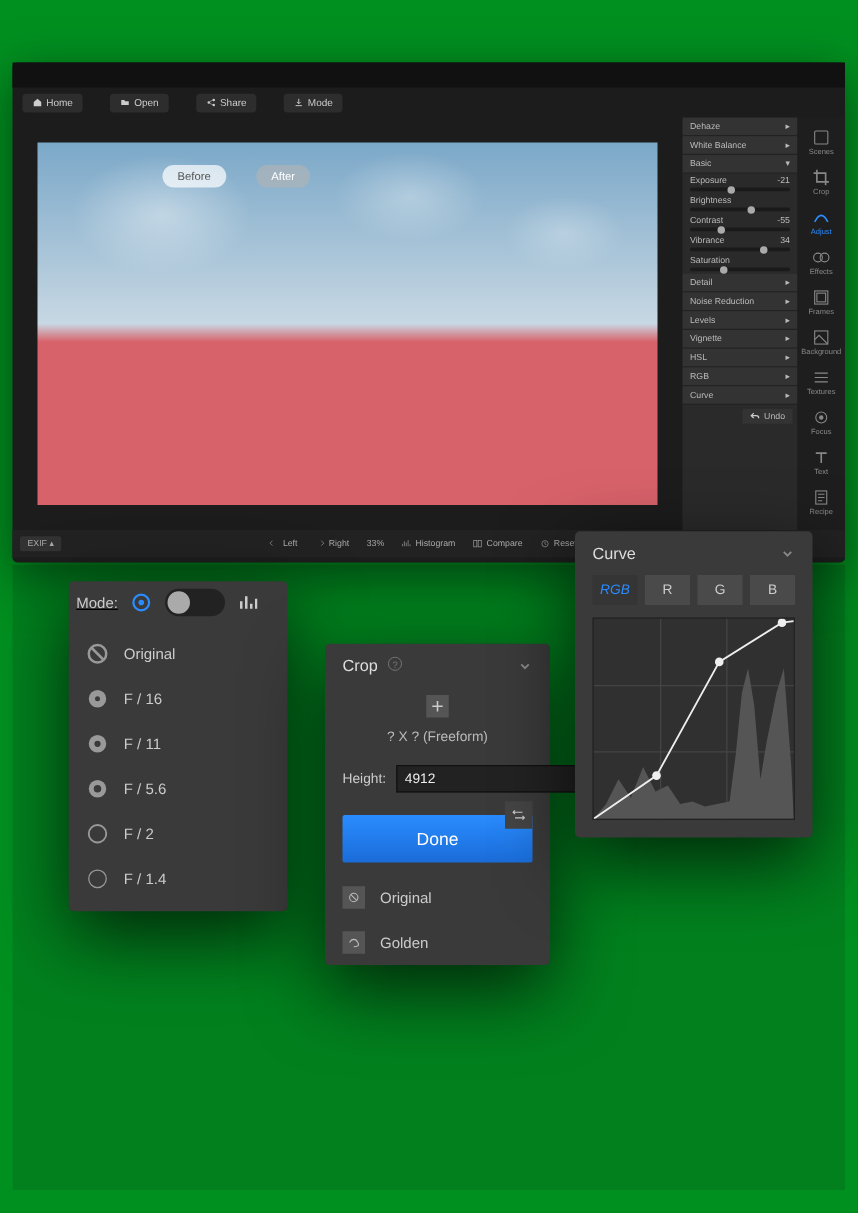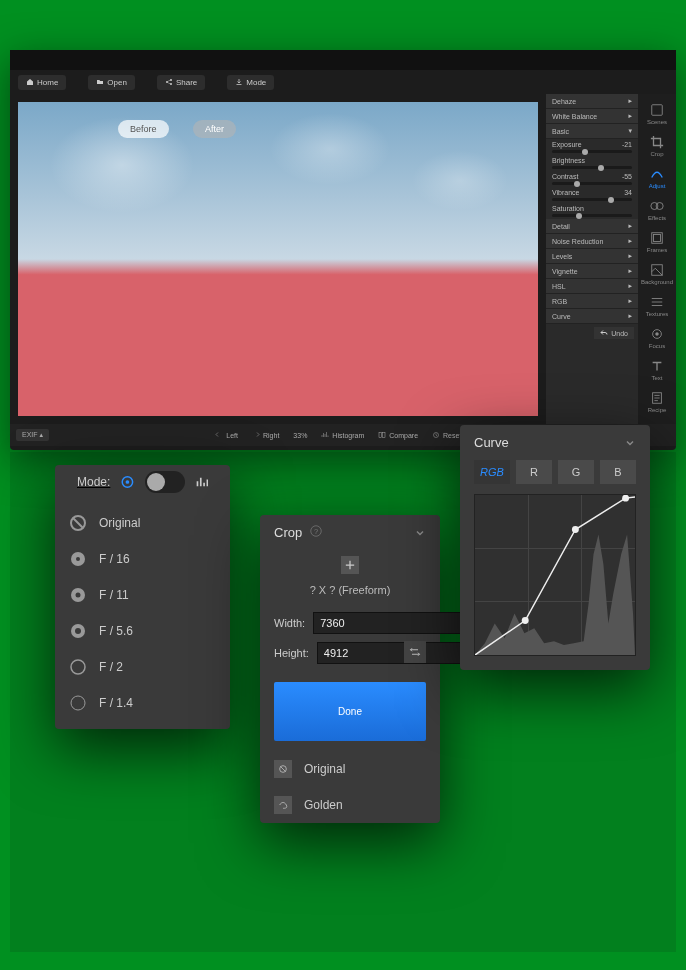--- a/index.html
+++ b/index.html
@@ -5,21 +5,21 @@
 * { margin:0; padding:0; box-sizing:border-box; font-family:Arial,Helvetica,sans-serif; }
 body { background:#009020; width:686px; height:970px; overflow:hidden; position:relative; }
 
 .app-window { position:absolute; left:10px; top:50px; width:666px; height:400px; background:#1c1c1c; border-radius:4px; box-shadow:0 10px 40px rgba(0,0,0,.5); }
 .titlebar { height:20px; background:#111; }
 .toolbar { height:24px; display:flex; align-items:center; padding:0 8px; gap:22px; }
 .tool-btn { background:#2d2d2d; color:#ccc; font-size:8px; padding:3px 8px; border-radius:3px; display:flex; align-items:center; gap:3px; cursor:pointer; }
 .tool-btn svg { width:8px; height:8px; fill:#ccc; }
 
 .main-area { display:flex; height:330px; }
-.canvas { flex:1; background:linear-gradient(180deg,#7ba8c8 0%,#a8c4d8 30%,#c8d8e4 50%,#d8626a 55%,#d8626a 100%); margin:8px; position:relative; overflow:hidden; }
+.canvas { flex:1; background:linear-gradient(180deg,#7ba8c8 0%,#a8c4d8 30%,#c8d8e4 50%,#d8626a 55%,#d8626a 100%); margin:20px; position:relative; overflow:hidden; }
 .canvas::before { content:''; position:absolute; inset:0; background:
   radial-gradient(ellipse 120px 80px at 20% 20%, rgba(255,255,255,.4), transparent 60%),
   radial-gradient(ellipse 100px 60px at 60% 15%, rgba(255,255,255,.3), transparent 60%),
   radial-gradient(ellipse 80px 50px at 85% 25%, rgba(255,255,255,.25), transparent 60%);
 }
 .ba-badge { position:absolute; padding:4px 12px; border-radius:12px; font-size:9px; color:#888; top:18px; }
 .ba-before { left:100px; background:rgba(255,255,255,.7); color:#555; }
 .ba-after { left:175px; background:rgba(180,180,180,.6); color:#fff; }
 
 .right-panel { width:92px; background:#2a2a2a; display:flex; flex-direction:column; font-size:7px; color:#bbb; overflow:hidden; }
@@ -40,42 +40,42 @@
 .bb-item svg { width:8px; height:8px; fill:#aaa; }
 .exif-btn { position:absolute; left:6px; background:#333; padding:2px 6px; border-radius:2px; font-size:7px; color:#aaa; }
 
 
 .panel { position:absolute; background:#3a3a3a; border-radius:4px; box-shadow:0 20px 60px rgba(0,0,0,.7); }
 .panel-header { padding:10px 14px; color:#ddd; font-size:13px; display:flex; justify-content:space-between; align-items:center; }
 .panel-header svg { width:12px; height:12px; fill:#888; }
 
 
 .mode-panel { left:55px; top:465px; width:175px; padding-bottom:8px; }
-.mode-row { display:flex; align-items:center; padding:6px 22px 12px; gap:10px;text-decoration:underline; }
+.mode-row { display:flex; align-items:center; padding:6px 6px 12px; gap:10px;text-decoration:underline; }
 .mode-icon { width:18px; height:18px; }
 .toggle { width:48px; height:22px; background:#222; border-radius:11px; position:relative; cursor:pointer; }
 .toggle .knob { width:18px; height:18px; background:#aaa; border-radius:50%; position:absolute; top:2px; left:2px; }
 .bars-icon { width:16px; height:16px; }
 .f-item { display:flex; align-items:center; gap:12px; padding:9px 14px; color:#ccc; font-size:12px; cursor:pointer; }
 .f-item svg { width:18px; height:18px; fill:#999; }
 .f-item.active { background:#2a2a2a; color:#2a8cff; }
 .f-item.active svg { fill:#2a8cff; }
 
 
 .crop-panel { left:260px; top:515px; width:180px; }
 .crop-panel .panel-header svg.qmark { width:12px; height:12px; fill:#777; margin-left:4px; }
 .freeform-row { display:flex; align-items:center; gap:10px; padding:6px 14px 12px; color:#bbb; font-size:11px;flex-direction:column; }
 .freeform-row .sq { width:18px; height:18px; background:#555; display:flex; align-items:center; justify-content:center; }
 .freeform-row .sq svg { width:10px; height:10px; fill:#ccc; }
 .dim-row { display:flex; align-items:center; padding:4px 14px; gap:8px; }
 .dim-row label { color:#ccc; font-size:11px; width:46px; text-align:right; }
 .dim-input { flex:1; background:#222; border:1px solid #111; color:#eee; font-size:11px; padding:4px 6px; }
 .swap-btn { position:absolute; right:14px; top:126px; width:22px; height:22px; background:#444; display:flex; align-items:center; justify-content:center; cursor:pointer; }
 .swap-btn svg { width:12px; height:12px; fill:#ccc; }
-.done-btn { margin:14px 14px 10px; background:linear-gradient(180deg,#2a8cff,#1a6cd8); color:#fff; text-align:center; padding:24px 0; font-size:10px; border-radius:2px; cursor:pointer; }
+.done-btn { margin:14px 14px 10px; background:linear-gradient(180deg,#2a8cff,#1a6cd8); color:#fff; text-align:center; padding:11px 0; font-size:14px; border-radius:2px; cursor:pointer; }
 .preset-item { display:flex; align-items:center; gap:12px; padding:9px 14px; color:#ccc; font-size:12px; cursor:pointer; }
 .preset-item .sq2 { width:18px; height:18px; background:#555; display:flex; align-items:center; justify-content:center; }
 .preset-item .sq2 svg { width:10px; height:10px; fill:#bbb; }
 
 
 .curve-panel { left:460px; top:425px; width:190px; padding-bottom:14px; }
 .curve-tabs { display:flex; gap:6px; padding:0 14px 10px; }
 .curve-tab { flex:1; background:#4a4a4a; color:#ccc; text-align:center; padding:6px 0; font-size:11px; cursor:pointer; }
 .curve-tab.active { background:#353535; color:#2a8cff; font-style:italic; }
 .curve-graph { margin:0 14px; width:162px; height:162px; background:#303030; position:relative; border:1px solid #222; }
@@ -373,24 +373,20 @@
         <path d="M4 6l4 4 4-4" stroke="#888" fill="none" stroke-width="2"></path>
       </svg>
   </div>
   <div class="freeform-row">
     <div class="sq">
         <svg viewBox="0 0 12 12">
           <path d="M6 1v10M1 6h10" stroke="#ccc" stroke-width="1.5"></path>
         </svg>
       </div>
     <span>? X ? (Freeform)</span>
-  </div>
-  <div class="dim-row">
-    <label>Width:</label>
-    <input class="dim-input" value="7360" style="">
   </div>
   <div class="dim-row">
     <label>Height:</label>
     <input class="dim-input" value="4912" style="">
   </div>
   <div class="swap-btn">
       <svg viewBox="0 0 16 16">
         <path d="M4 3l-2 2 2 2M2 5h10M12 9l2 2-2 2M14 11H4" stroke="#ccc" fill="none" stroke-width="1.2"></path>
       </svg>
     </div>

